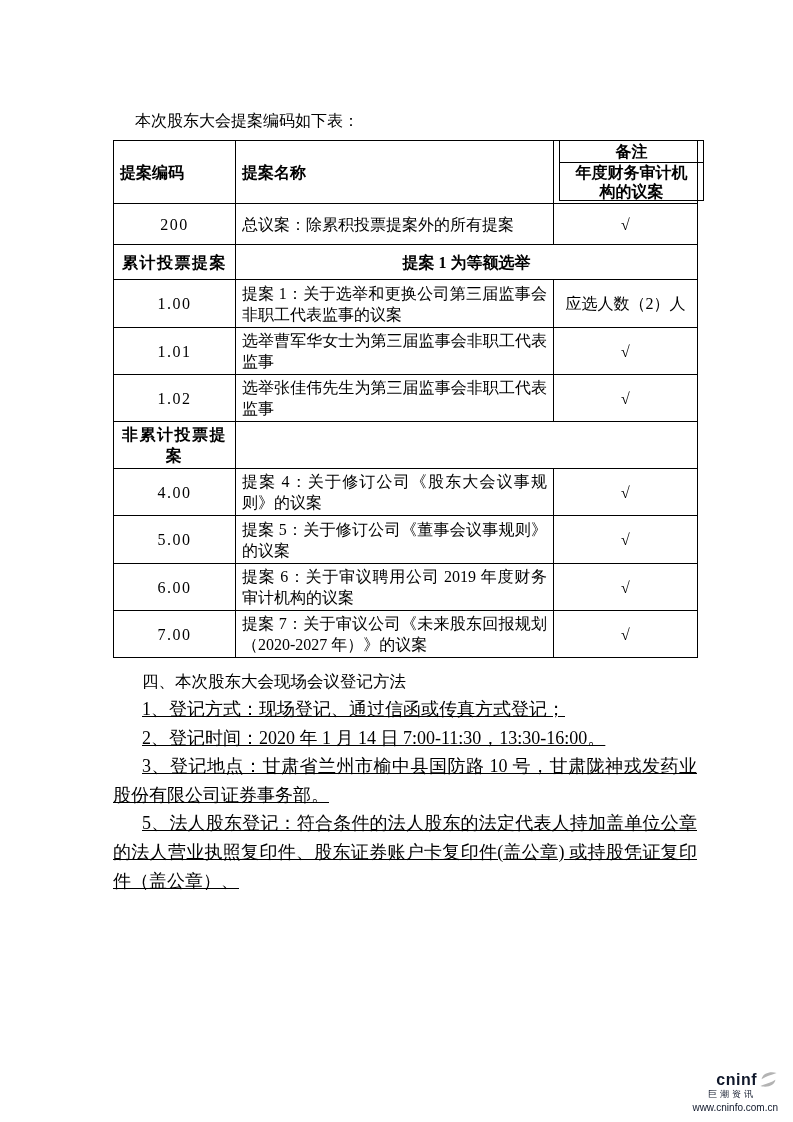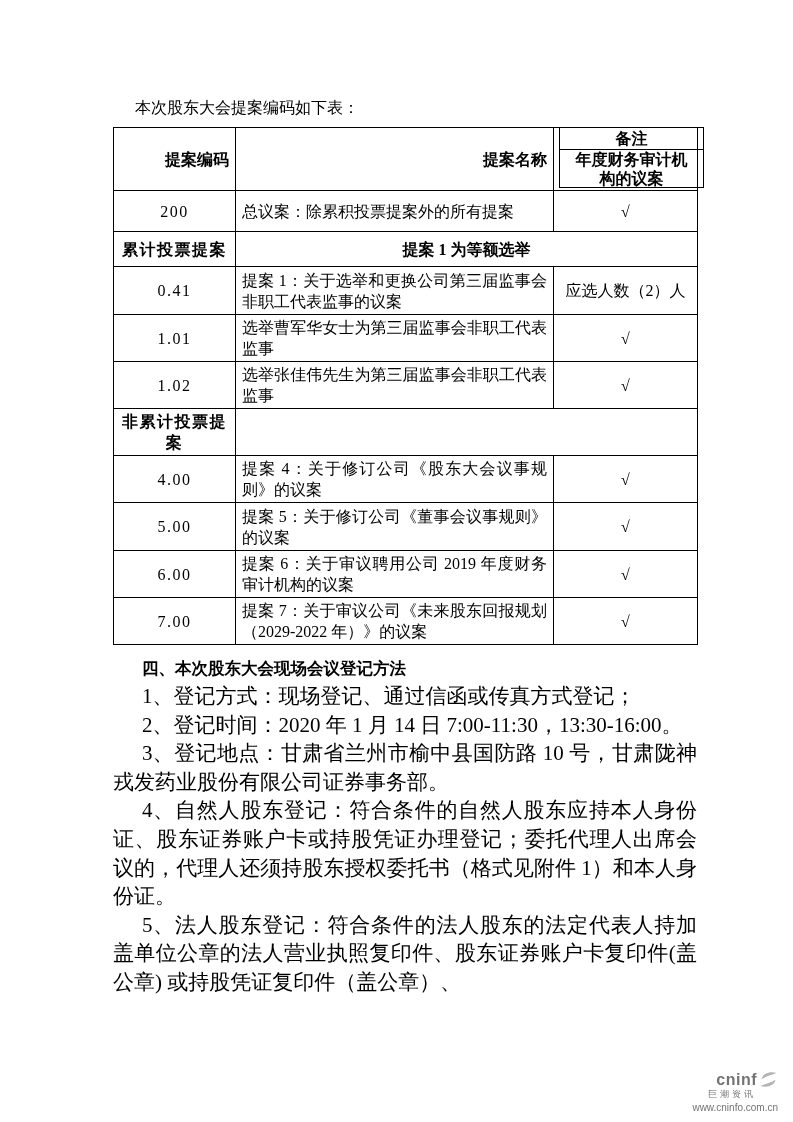--- a/index.html
+++ b/index.html
@@ -2,47 +2,47 @@
 <html><head>
 <meta charset="utf-8">
 <style>
   * { margin:0; padding:0; box-sizing:border-box; }
   html,body { background:#ffffff; }
   .page {
     position:relative; width:793px; height:1122px; background:#ffffff;
     font-family:"Liberation Serif","DejaVu Serif",serif;
     color:#000; overflow:hidden;
   }
-  .doc { position:absolute; left:113px; top:97px; width:584px; }
+  .doc { position:absolute; left:113px; top:110px; width:584px; }
   .intro { font-size:16px; line-height:22px; text-indent:22px; margin-bottom:8px; }
 
   table.proposals { border-collapse:collapse; width:584px; table-layout:fixed; }
   table.proposals td { border:1.5px solid #000; vertical-align:middle; font-size:16px; line-height:21px; padding:2px 6px; }
   td.code   { width:122px; text-align:center; letter-spacing:1.5px; }
   td.name   { width:318px; text-align:justify; padding-left:9px; padding-right:9px; }
   td.remark { width:144px; text-align:center; }
   .bold { font-weight:bold; letter-spacing:0; }
   .sec-name { text-align:center; font-weight:bold; }
   tr.h63 td{ height:63px; } tr.h41 td{ height:41px; } tr.h35 td{ height:35px; }
   tr.h48 td{ height:48px; } tr.h47 td{ height:47px; } tr.h44 td{ height:44px; }
   tr.h36 td{ height:36px; } tr.h46 td{ height:46px; }
 
-  td.hdr { font-weight:bold; text-align:right; letter-spacing:0; }
+  td.hdr { font-weight:bold; text-align:left; letter-spacing:0; }
   td.remark-hdr { position:relative; padding:0; }
   .remark-box { position:absolute; top:-1px; left:5px; right:-7px; bottom:2px;
                 border:1.5px solid #000; display:flex; flex-direction:column; }
   .remark-top { height:25px; border-bottom:1.5px solid #000; font-weight:bold;
                 display:flex; align-items:center; justify-content:center; }
   .remark-bottom { flex:1; display:flex; align-items:center; justify-content:center; }
   .remark-bottom span { display:block; max-width:118px; font-weight:bold; line-height:19px; text-align:center; }
 
-  .sec-heading { font-size:16.5px; font-weight:bold; line-height:26px; margin-top:11px; text-indent:29px; }
-  .body-par { font-size:21px; line-height:28.6px; text-align:justify; text-indent:29px; }
+  .sec-heading { font-size:16.5px; font-weight:normal; line-height:26px; margin-top:11px; text-indent:29px; }
+  .body-par { font-size:18px; line-height:28.6px; text-align:justify; text-indent:29px;text-decoration:underline; }
 
-  .logo { position:absolute; right:15px; top:1070px; width:130px; text-align:right; color:#737373; }
+  .logo { position:absolute; right:15px; top:1070px; width:130px; text-align:right; color:#0f172a; }
   .logo-row { display:flex; align-items:center; justify-content:flex-end; gap:2px; }
   .logo-brand { font-family:"Liberation Sans","DejaVu Sans",sans-serif; font-weight:bold; font-size:16px; letter-spacing:0.5px; }
   .logo-cn { font-size:9px; letter-spacing:3px; margin-right:22px; margin-top:-1px; }
   .logo-url { font-family:"Liberation Sans","DejaVu Sans",sans-serif; font-size:10px; margin-top:1px; }
 </style>
 </head>
 <body>
 
 <div class="page">
   <div class="doc">
@@ -69,21 +69,21 @@
           <td class="name">总议案：除累积投票提案外的所有提案</td>
           <td class="remark">√</td>
         </tr>
 
         <tr class="h35">
           <td class="code bold">累计投票提案</td>
           <td class="sec-name" colspan="2">提案 1 为等额选举</td>
         </tr>
 
         <tr class="h48">
-          <td class="code">0.41</td>
+          <td class="code">1.00</td>
           <td class="name">提案 1：关于选举和更换公司第三届监事会非职工代表监事的议案</td>
           <td class="remark">应选人数（2）人</td>
         </tr>
 
         <tr class="h47">
           <td class="code">1.01</td>
           <td class="name">选举曹军华女士为第三届监事会非职工代表监事</td>
           <td class="remark">√</td>
         </tr>
 
@@ -113,31 +113,30 @@
         </tr>
 
         <tr class="h46">
           <td class="code">6.00</td>
           <td class="name">提案 6：关于审议聘用公司 2019 年度财务审计机构的议案</td>
           <td class="remark">√</td>
         </tr>
 
         <tr class="h47">
           <td class="code">7.00</td>
-          <td class="name">提案 7：关于审议公司《未来股东回报规划（2029-2022 年）》的议案</td>
+          <td class="name">提案 7：关于审议公司《未来股东回报规划（2020-2027 年）》的议案</td>
           <td class="remark">√</td>
         </tr>
       </tbody>
     </table>
 
     <p class="sec-heading">四、本次股东大会现场会议登记方法</p>
     <p class="body-par">1、登记方式：现场登记、通过信函或传真方式登记；</p>
     <p class="body-par">2、登记时间：2020 年 1 月 14 日 7:00-11:30，13:30-16:00。</p>
     <p class="body-par">3、登记地点：甘肃省兰州市榆中县国防路 10 号，甘肃陇神戎发药业股份有限公司证券事务部。</p>
-    <p class="body-par">4、自然人股东登记：符合条件的自然人股东应持本人身份证、股东证券账户卡或持股凭证办理登记；委托代理人出席会议的，代理人还须持股东授权委托书（格式见附件 1）和本人身份证。</p>
     <p class="body-par">5、法人股东登记：符合条件的法人股东的法定代表人持加盖单位公章的法人营业执照复印件、股东证券账户卡复印件(盖公章) 或持股凭证复印件（盖公章）、</p>
   </div>
 
   <div class="logo">
     <div class="logo-row">
       <span class="logo-brand">cninf</span>
       <svg width="19" height="19" viewBox="0 0 20 20">
         <path d="M18.5 3.2 C10.5 0.8 3.2 4.6 2.8 9.8 C7.0 6.6 12.2 5.8 18.5 3.2 Z" fill="#b3b3b3"></path>
         <path d="M1.5 16.8 C9.5 19.2 16.8 15.4 17.2 10.2 C13.0 13.4 7.8 14.2 1.5 16.8 Z" fill="#b3b3b3"></path>
       </svg>

